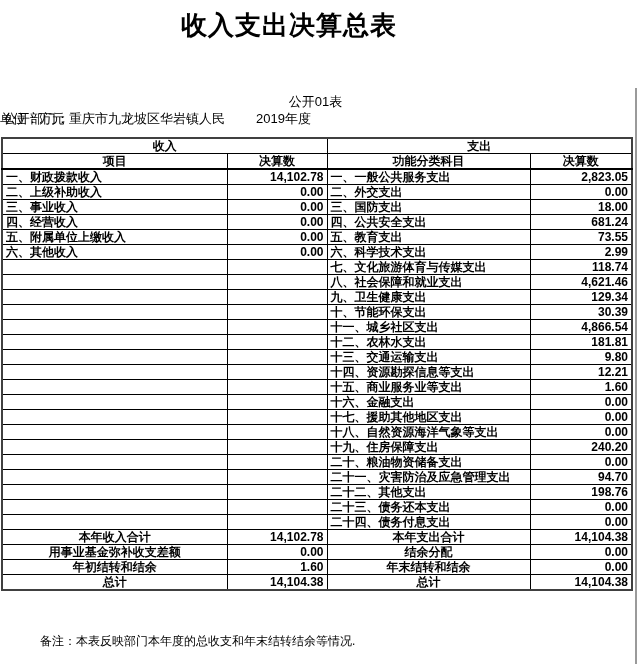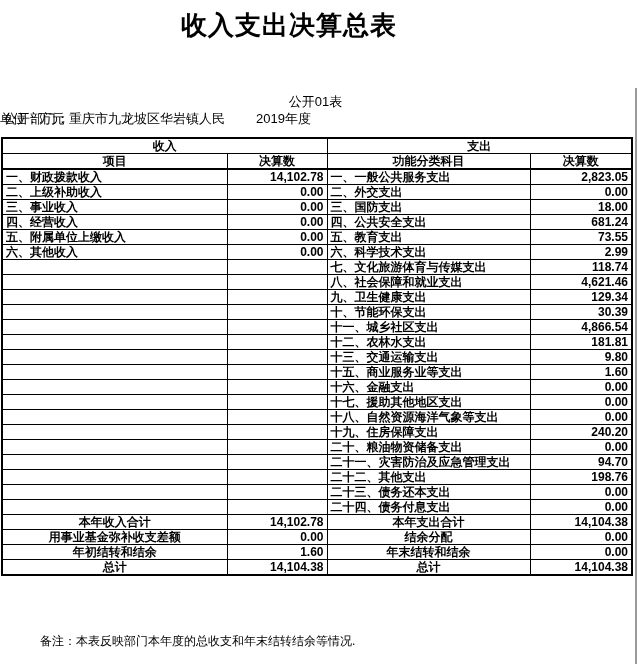--- a/index.html
+++ b/index.html
@@ -17,21 +17,21 @@
     position:absolute;top:93px;left:0;width:631px;
     text-align:center;font-size:13px;
   }
   .meta-line{position:absolute;top:110px;left:0;width:580px;height:26px;font-size:13px;}
   .dept{position:absolute;left:4px;top:0;max-width:232px;white-space:nowrap;overflow:hidden;}
   .year{position:absolute;left:256px;top:0;white-space:nowrap;}
   .unit{position:absolute;left:0;top:0;width:631px;text-align:left;}
   table{
     position:absolute;top:137px;left:1px;width:630px;
     border-collapse:collapse;table-layout:fixed;
-    border:2px solid #000000;
+    border:2px solid #404040;
   }
   th,td{
     border:1px solid #000000;
     height:14px;padding:0 3px;
     font-size:12px;font-weight:bold;line-height:14px;
     overflow:hidden;white-space:nowrap;
   }
   thead tr.h2 th{border-bottom:2px solid #000000;}
   th{text-align:center;}
   td.label{text-align:left;}
@@ -147,20 +147,26 @@
   </tr>
       <tr>
     <td class="label"></td>
     <td class="num"></td>
     <td class="label">十三、交通运输支出</td>
     <td class="num">9.80</td>
   </tr>
       <tr>
     <td class="label"></td>
     <td class="num"></td>
+    <td class="label">十四、资源勘探信息等支出</td>
+    <td class="num">12.21</td>
+  </tr>
+      <tr>
+    <td class="label"></td>
+    <td class="num"></td>
     <td class="label">十五、商业服务业等支出</td>
     <td class="num">1.60</td>
   </tr>
       <tr>
     <td class="label"></td>
     <td class="num"></td>
     <td class="label">十六、金融支出</td>
     <td class="num">0.00</td>
   </tr>
       <tr>

